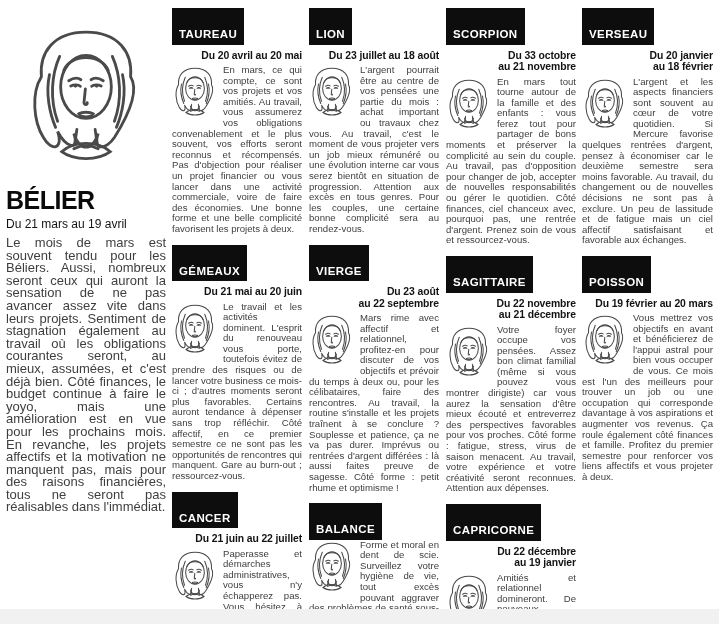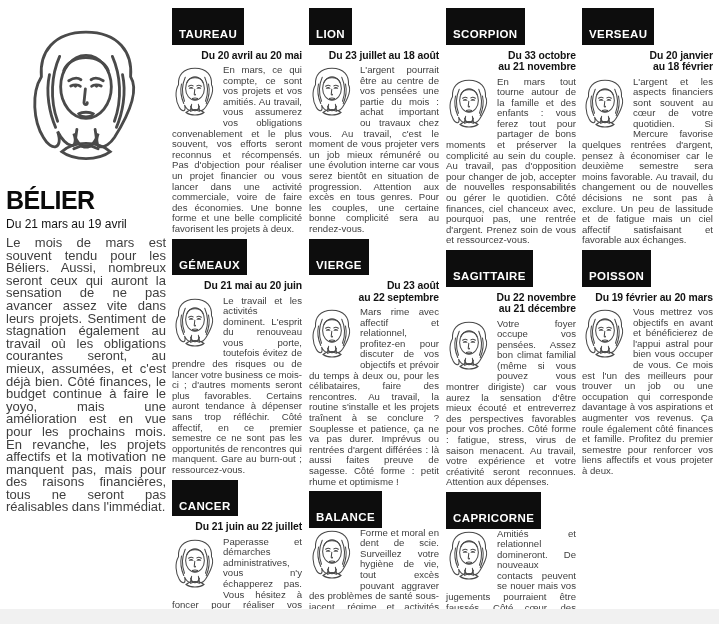--- a/index.html
+++ b/index.html
@@ -8,21 +8,21 @@
     font-family:"Liberation Sans","DejaVu Sans",sans-serif;overflow:hidden;
     -webkit-font-smoothing:antialiased;
   }
   .bottom-strip{position:absolute;left:0;top:609px;width:719px;height:15px;background:#f1f1f1;}
   .col{position:absolute;top:0;}
   .col-featured{left:6px;width:160px;}
   .col-2{left:172px;width:130px;}
   .col-3{left:309px;width:130px;}
   .col-4{left:446px;width:130px;}
   .col-5{left:582px;width:131px;}
-  .sign{margin-top:4px;}
+  .sign{margin-top:10px;}
   .sign:first-child{margin-top:8px;}
   .sign-hdr{
     display:inline-block;background:#0d0d0d;color:#ffffff;
     font-size:11.5px;font-weight:700;line-height:1;letter-spacing:.4px;
     padding:21px 7px 4px;margin:0;
   }
   .sign-date{
     font-size:10.4px;font-weight:700;line-height:11.5px;color:#131313;
     margin:5px 0 4px;white-space:pre-line;letter-spacing:-.1px;text-align:right;
   }
@@ -164,20 +164,22 @@
 au 21 décembre</p>
       <div class="sign-body">
         <svg class="illus" viewBox="0 0 60 72">
             <use href="#zface"></use>
           </svg>
         <span>Votre foyer occupe vos pensées. Assez bon climat familial (même si vous pouvez vous montrer dirigiste) car vous aurez la sensation d'être mieux écouté et entreverrez des perspectives favorables pour vos proches. Côté forme : fatigue, stress, virus de saison menacent. Au travail, votre expérience et votre créativité seront reconnues. Attention aux dépenses.</span>
       </div>
     </section>
     <section class="sign">
       <h2 class="sign-hdr">CAPRICORNE</h2>
+      <p class="sign-date">Du 22 décembre
+au 19 janvier</p>
       <div class="sign-body">
         <svg class="illus" viewBox="0 0 60 72">
             <use href="#zface"></use>
           </svg>
         <span>Amitiés et relationnel domineront. De nouveaux contacts peuvent se nouer mais vos jugements pourraient être faussés. Côté cœur, des discussions sont possibles, or vous avez peu de temps à consacrer à votre couple. Batteries faibles ? Ménagez-vous car, au travail, il faudra argumenter et tout le monde ne sera pas de votre avis. Méfiez-vous des dépenses faciles.</span>
       </div>
     </section>
   </div>
 
   <div class="col col-5">

